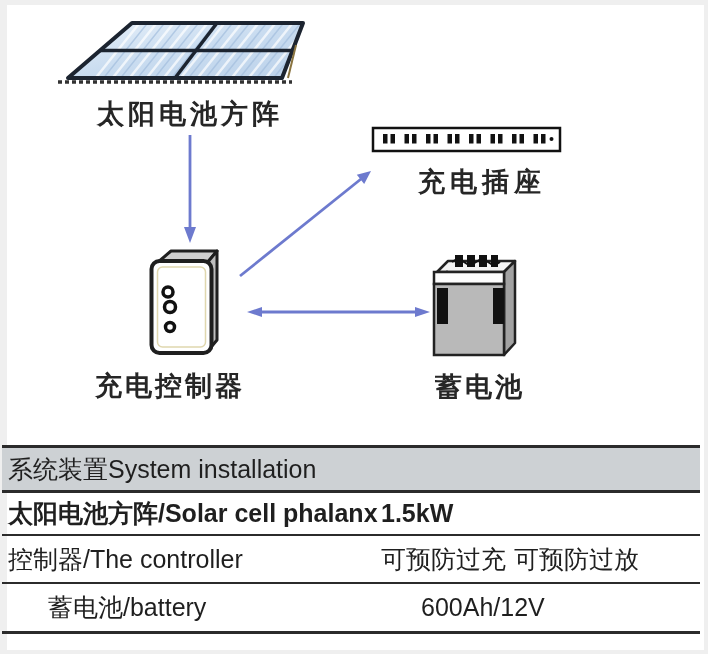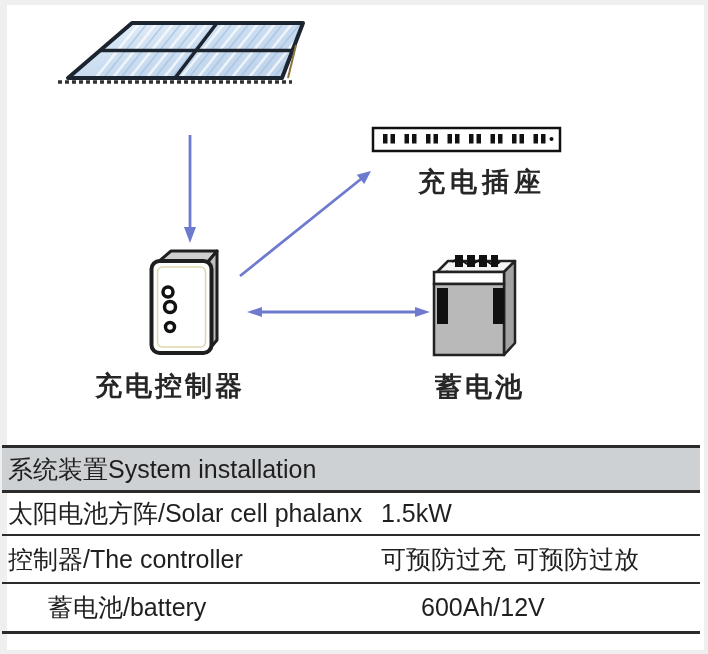--- a/index.html
+++ b/index.html
@@ -2,21 +2,21 @@
 <html><head>
 <meta charset="utf-8">
 <style>
   html,body{margin:0;padding:0;}
   .page{position:relative;width:708px;height:654px;background:#fff;overflow:hidden;font-family:"Liberation Sans",sans-serif;}
   .edge{position:absolute;background:#efefef;}
   .lbl{position:absolute;color:#262626;font-weight:bold;font-size:27px;text-align:center;white-space:nowrap;}
   .tbl{position:absolute;left:2px;top:445px;width:698px;border-top:3px solid #2b2b2b;border-bottom:3px solid #2b2b2b;color:#1f1f1f;font-size:25px;}
   .trow{display:flex;align-items:center;}
   .trow.head{background:#cdd1d4;height:42px;border-bottom:3px solid #2b2b2b;}
-  .trow.r1{height:41px;border-bottom:2.5px solid #2b2b2b;}
+  .trow.r1{height:41px;border-bottom:2.5px solid #2b2b2b;font-weight:bold;}
   .trow.r2{height:46px;border-bottom:2.5px solid #2b2b2b;}
   .trow.r3{height:47px;margin-left:40px;}
   .c1{width:379px;padding-left:6px;box-sizing:border-box;white-space:pre;}
   .c2{flex:1;white-space:pre;word-spacing:-3px;}
 </style>
 </head>
 <body>
 
 <div class="page">
   <div class="edge" style="left:0;top:0;width:708px;height:5px;"></div>
@@ -132,20 +132,21 @@
       <path d="M452,262 q6,-5 12,0 q6,5 12,0 q6,-5 12,0 q6,5 12,0" fill="none" stroke="#111" stroke-width="2"></path>
       <circle cx="447" cy="272" r="1.5" fill="#111"></circle>
       <polygon points="504,272 515,261 515,343 504,355" fill="#a2a2a2" stroke="#222" stroke-width="2.5" stroke-linejoin="round"></polygon>
       <rect x="434" y="272" width="70" height="12" fill="#fdfdfd" stroke="#222" stroke-width="2.5"></rect>
       <rect x="434" y="284" width="70" height="71" fill="#b9b9b9" stroke="#222" stroke-width="2.5"></rect>
       <rect x="437" y="288" width="11" height="36" fill="#111"></rect>
       <rect x="493" y="288" width="11" height="36" fill="#111"></rect>
     </g>
   </svg>
 
+  <div class="lbl" style="left:90px;top:96px;width:200px;letter-spacing:4px;">太阳电池方阵</div>
   <div class="lbl" style="left:412px;top:164px;width:140px;letter-spacing:5px;">充电插座</div>
   <div class="lbl" style="left:91px;top:368px;width:158px;letter-spacing:3px;">充电控制器</div>
   <div class="lbl" style="left:430px;top:369px;width:100px;letter-spacing:3px;">蓄电池</div>
 
   <div class="tbl">
     <div class="trow head">
       <div class="c1">系统装置System installation</div>
     </div>
     <div class="trow r1">
       <div class="c1">太阳电池方阵/Solar cell phalanx</div>

